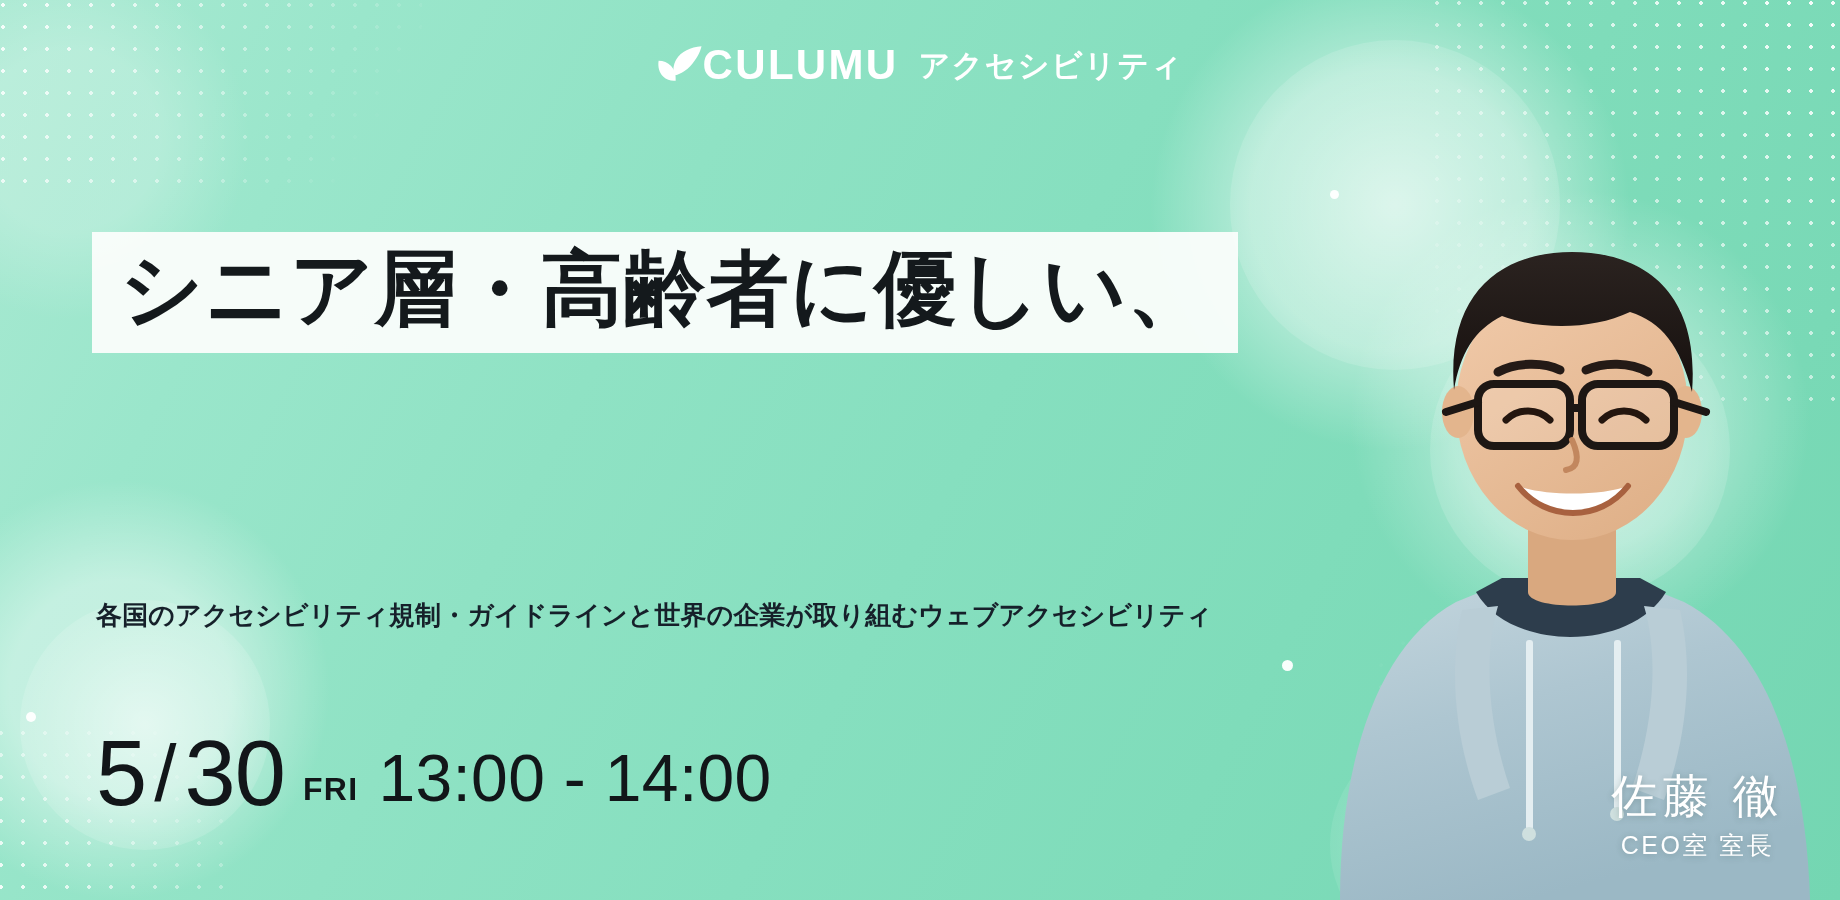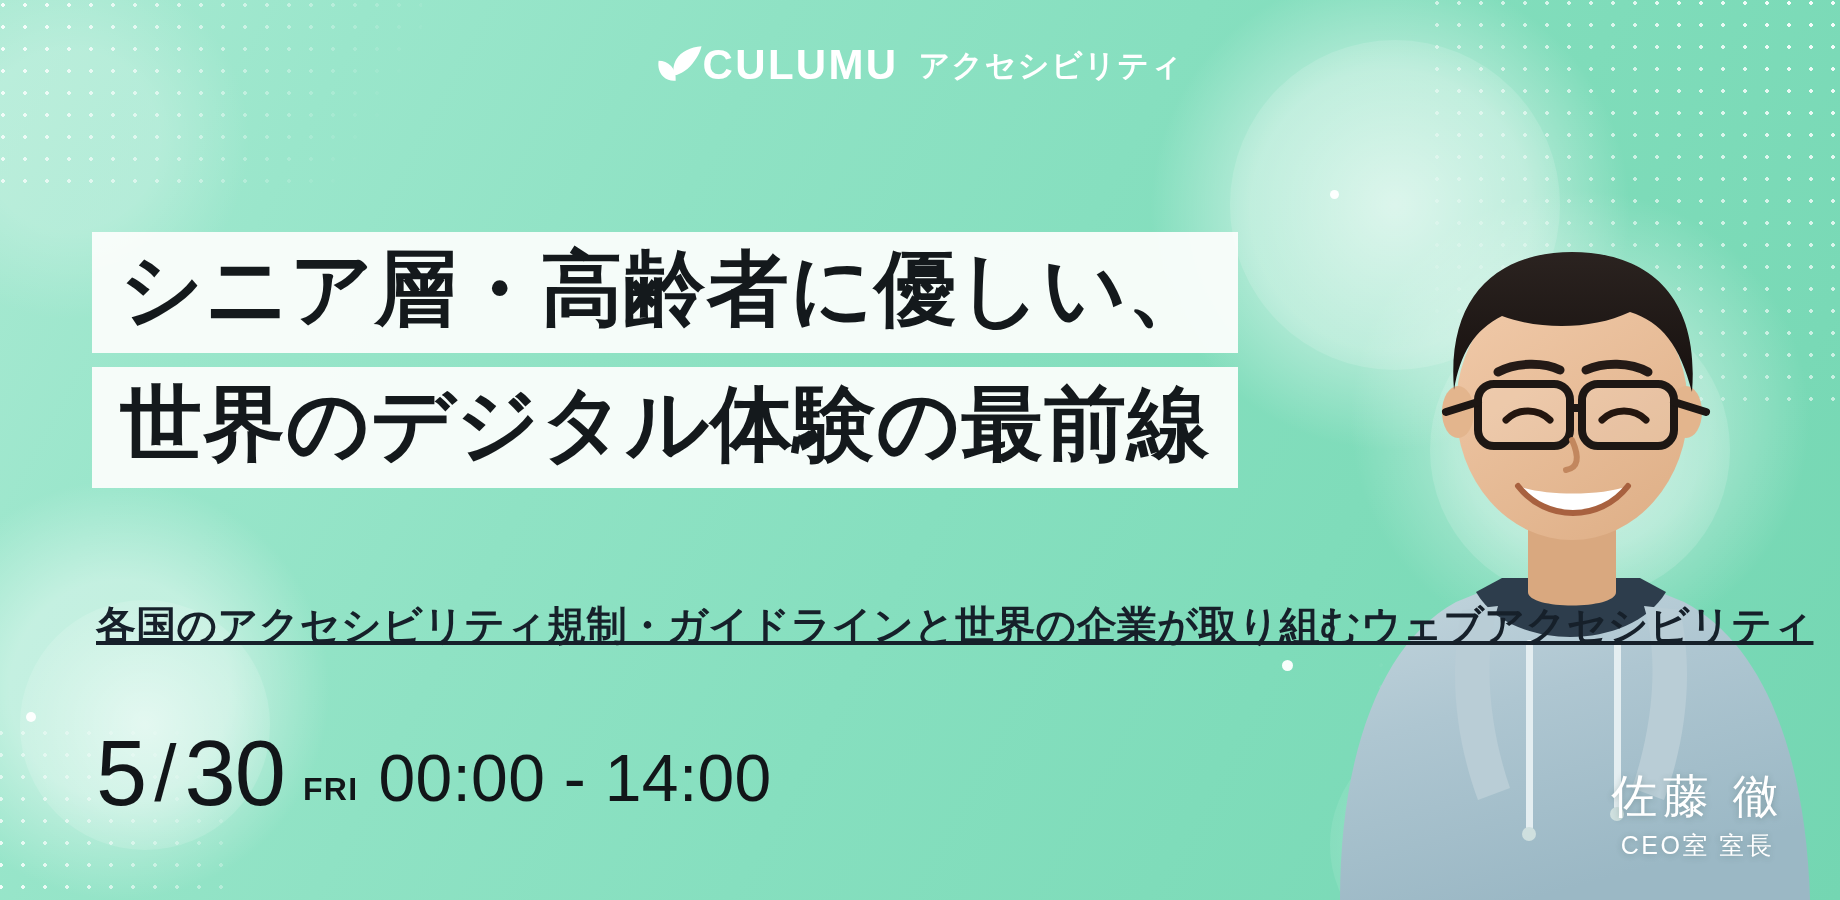--- a/index.html
+++ b/index.html
@@ -82,25 +82,24 @@
     letter-spacing:.012em;
     white-space:nowrap;
     display:block;
   }
 
   
   .subtitle{
     position:absolute;left:96px;top:598px;z-index:5;
     font-family:"Liberation Serif","DejaVu Serif",serif;
     font-weight:700;
-    font-size:40px;
+    font-size:26px;
     letter-spacing:.005em;
     color:#16202a;
     white-space:nowrap;
-    text-decoration:underline;
   }
 
   
   .daterow{
     position:absolute;left:96px;top:730px;z-index:5;
     display:flex;align-items:flex-end;gap:0;
   }
   .d-month{font-size:92px;font-weight:400;color:#121619;line-height:.95;letter-spacing:-.01em;}
   .d-slash{font-size:80px;font-weight:300;color:#121619;line-height:1;margin:0 8px 3px 8px;}
   .d-day{font-size:92px;font-weight:400;color:#121619;line-height:.95;letter-spacing:-.01em;}
@@ -163,33 +162,30 @@
       </svg>
     </span>
     <span class="logo-word">CULUMU</span>
     <span class="logo-sub">アクセシビリティ</span>
   </div>
 
   <div class="headline">
     <div class="hl-row">
       <span class="hl-text">シニア層・高齢者に優しい、</span>
     </div>
-    <div class="hl-row">
-      <span class="hl-text">世界のデジタル体験の最前線</span>
-    </div>
   </div>
 
   <div class="subtitle">各国のアクセシビリティ規制・ガイドラインと世界の企業が取り組むウェブアクセシビリティ</div>
 
   <div class="daterow">
     <span class="d-month">5</span>
     <span class="d-slash">/</span>
     <span class="d-day">30</span>
     <span class="d-dow">FRI</span>
-    <span class="d-time">00:00 - 14:00</span>
+    <span class="d-time">13:00 - 14:00</span>
   </div>
 
 
   <div class="speaker">
     <svg class="sp-svg" viewBox="0 0 640 760" aria-hidden="true">
       <defs>
         <linearGradient id="hoodie" x1="0" y1="0" x2="0.4" y2="1">
           <stop offset="0%" stop-color="#c4d6de"></stop>
           <stop offset="45%" stop-color="#aec6d1"></stop>
           <stop offset="100%" stop-color="#9bb8c5"></stop>

